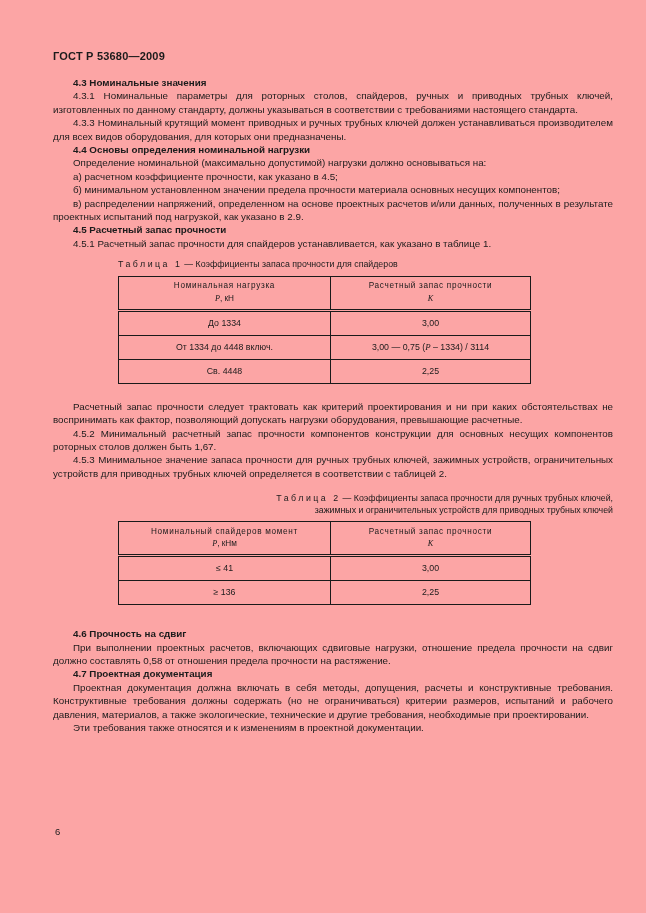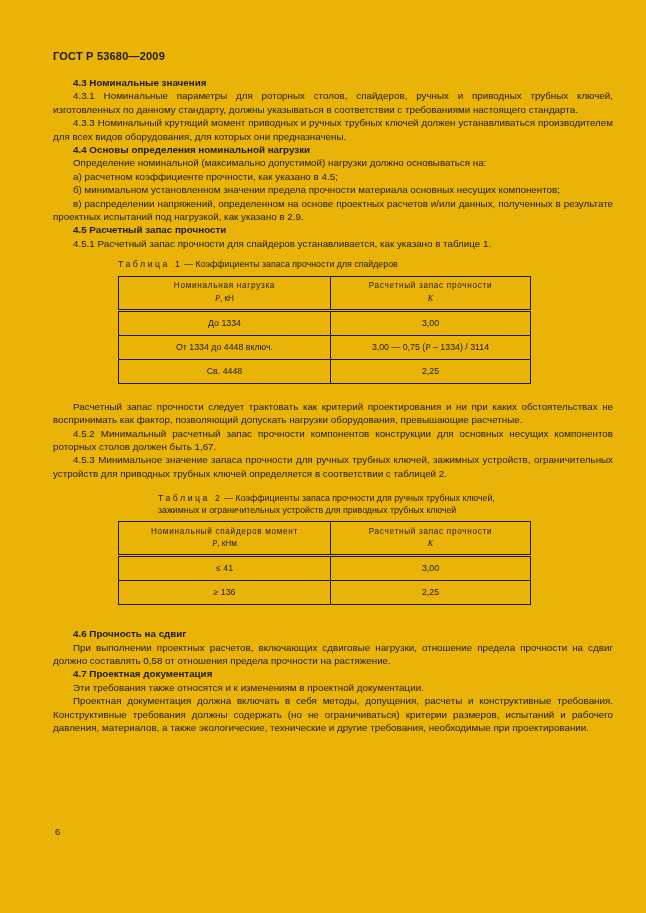--- a/index.html
+++ b/index.html
@@ -2,34 +2,34 @@
 <html><head>
 <meta charset="utf-8">
 <style>
   html,body{margin:0;padding:0;}
   body{
     width:646px;height:913px;background:#ffffff;
     font-family:"Liberation Sans","DejaVu Sans",sans-serif;
     color:#1b1b1b;
     -webkit-font-smoothing:antialiased;
   }
-  .page{position:relative;width:646px;height:913px;background:#eab308;overflow:hidden;}
+  .page{position:relative;width:646px;height:913px;background:#fca5a5;overflow:hidden;}
   .doc-header{
     position:absolute;left:53px;top:50px;
     font-size:11px;font-weight:bold;letter-spacing:.2px;
   }
   .content{
     position:absolute;left:53px;top:76px;width:560px;
     font-size:9.8px;line-height:13.4px;text-align:justify;
   }
   .p{margin:0;text-indent:20px;}
   .h{margin:0;text-indent:20px;font-weight:bold;}
   
   .tcap{margin:9px 0 5px 65px;font-size:8.8px;line-height:11.5px;text-align:left;text-indent:0;}
-  .tcap2{margin:13px 0 5px 105px;font-size:8.8px;line-height:11.5px;text-align:left;text-indent:0;}
+  .tcap2{margin:13px 0 5px 105px;font-size:8.8px;line-height:11.5px;text-align:right;text-indent:0;}
   .cap-word{letter-spacing:2.5px;margin-right:5px;}
   .cap-num{margin-right:2px;}
   
   table.gtab{
     border-collapse:collapse;table-layout:fixed;
     margin-left:65px;width:412px;
     font-size:8.8px;line-height:10.5px;
   }
   table.gtab th,table.gtab td{
     border:1px solid #1a1a1a;text-align:center;vertical-align:middle;
@@ -131,20 +131,20 @@
         <td>≥ 136</td>
         <td>2,25</td>
       </tr>
     </tbody>
       </table>
 
     <p class="h">4.6 Прочность на сдвиг</p>
     <p class="p">При выполнении проектных расчетов, включающих сдвиговые нагрузки, отношение предела прочно­сти на сдвиг должно составлять 0,58 от отношения предела прочности на растяжение.</p>
 
     <p class="h">4.7 Проектная документация</p>
+    <p class="p">Проектная документация должна включать в себя методы, допущения, расчеты и конструктивные требования. Конструктивные требования должны содержать (но не ограничиваться) критерии размеров, испытаний и рабочего давления, материалов, а также экологические, технические и другие требования, необходимые при проектировании.</p>
     <p class="p">Эти требования также относятся и к изменениям в проектной документации.</p>
-    <p class="p">Проектная документация должна включать в себя методы, допущения, расчеты и конструктивные требования. Конструктивные требования должны содержать (но не ограничиваться) критерии размеров, испытаний и рабочего давления, материалов, а также экологические, технические и другие требования, необходимые при проектировании.</p>
 
   </div>
 
   <div class="footer-pageno">6</div>
 
 </div>
 
 </body></html>

